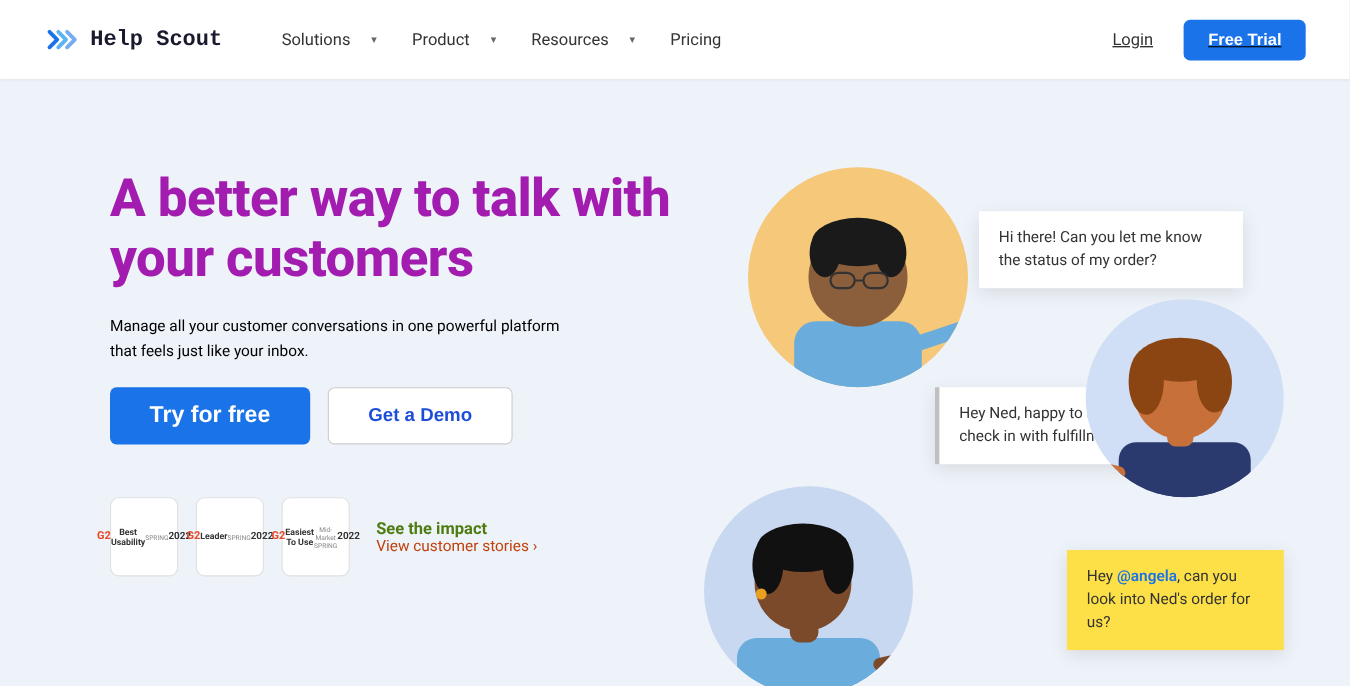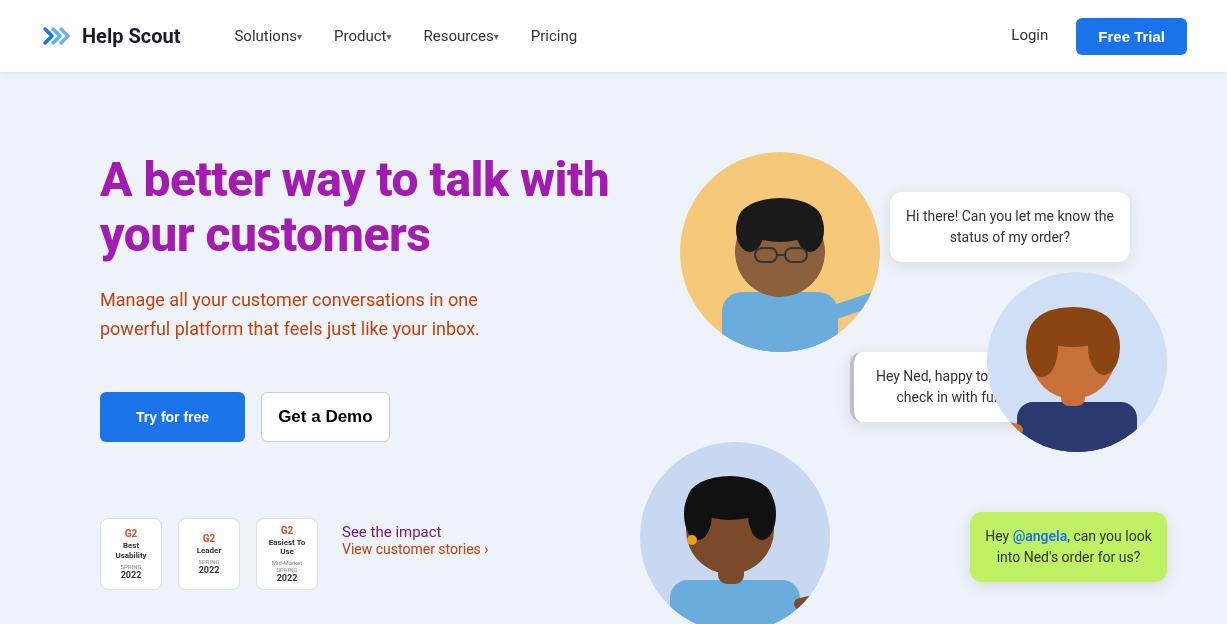--- a/index.html
+++ b/index.html
@@ -21,55 +21,57 @@
       box-shadow: 0 1px 3px rgba(0,0,0,0.08);
       position: relative;
       z-index: 10;
     }
     .navbar-logo {
       display: flex;
       align-items: center;
       gap: 8px;
       text-decoration: none;
       margin-right: 40px;
+      font-family: Liberation Mono, monospace;
     }
     .logo-icon {
       width: 34px;
       height: 34px;
     }
     .logo-text {
       font-size: 20px;
       font-weight: 700;
       color: #1a1a2e;
     }
     .navbar-nav {
       display: flex;
       align-items: center;
       gap: 4px;
       flex: 1;
     }
     .nav-item {
       display: flex;
       align-items: center;
-      gap: 0;
+      gap: 19px;
       padding: 8px 14px;
       font-size: 15px;
       color: #333;
       cursor: pointer;
       border-radius: 6px;
       text-decoration: none;
     }
     .nav-chevron {
       font-size: 10px;
       color: #666;
     }
     .navbar-right {
       display: flex;
-      align-items: flex-start;
+      align-items: center;
       gap: 16px;
+      text-decoration: underline;
     }
     .login-btn {
       font-size: 15px;
       color: #333;
       cursor: pointer;
       padding: 8px 12px;
       border-radius: 6px;
       text-decoration: none;
     }
     .free-trial-btn {
@@ -97,69 +99,67 @@
     }
     .hero-headline {
       font-size: 48px;
       font-weight: 800;
       color: #a21caf;
       line-height: 1.15;
       margin-bottom: 24px;
       letter-spacing: -0.5px;
     }
     .hero-subtext {
-      font-size: 18px;
-      color: #c2410c;
+      font-size: 14px;
+      color: #000000;
       line-height: 1.6;
-      margin-bottom: 48px;
+      margin-bottom: 21px;
       max-width: 420px;
     }
     .hero-buttons {
       display: flex;
       gap: 16px;
       margin-bottom: 48px;
     }
     .btn-primary {
       background: #1a73e8;
       color: #fff;
       border: none;
       padding: 14px 36px;
       border-radius: 6px;
-      font-size: 14px;
+      font-size: 21px;
       font-weight: 600;
       cursor: pointer;
     }
     .btn-secondary {
       background: #fff;
-      color: #000000;
+      color: #1d4ed8;
       border: 1.5px solid #ccc;
-      padding: 14px 16px;
+      padding: 14px 36px;
       border-radius: 6px;
       font-size: 17px;
       font-weight: 600;
       cursor: pointer;
     }
     .badges-row {
       display: flex;
       align-items: center;
       gap: 16px;
     }
     .badge {
       width: 62px;
       height: 72px;
       border-radius: 8px;
       border: 1px solid #e0e0e0;
       background: #fff;
       display: flex;
-      flex-direction: column;
       align-items: center;
       justify-content: center;
       padding: 6px;
       text-align: center;
-      margin-top: 28px;
     }
     .badge-g2 {
       font-size: 10px;
       font-weight: 800;
       color: #e94f2e;
       margin-bottom: 2px;
     }
     .badge-title {
       font-size: 8px;
       font-weight: 700;
@@ -174,22 +174,22 @@
     .badge-year {
       font-size: 9px;
       font-weight: 700;
       color: #333;
     }
     .impact-text {
       margin-left: 8px;
     }
     .impact-title {
       font-size: 15px;
-      font-weight: 400;
-      color: #701a75;
+      font-weight: 700;
+      color: #4d7c0f;
     }
     .impact-link {
       font-size: 14px;
       color: #c2410c;
       cursor: pointer;
       display: flex;
       align-items: center;
       gap: 4px;
     }
 
@@ -208,42 +208,41 @@
       width: 200px;
       height: 200px;
       border-radius: 50%;
       background: #f5c87a;
       overflow: hidden;
     }
     
     .chat-bubble {
       position: absolute;
       background: #fff;
-      border-radius: 12px;
-      padding: 14px 5px;
+      border-radius: 0;
+      padding: 14px 18px;
       box-shadow: 0 4px 16px rgba(0,0,0,0.10);
       font-size: 14px;
       color: #333;
       line-height: 1.5;
       max-width: 240px;
-      text-align: center;
     }
     .chat-bubble-1 {
       top: 60px;
       left: 290px;
     }
     .chat-bubble-2 {
       top: 220px;
       left: 250px;
       border-left: 4px solid #c0c0c0;
     }
     .chat-bubble-3 {
-      top: 380px;
+      top: 368px;
       left: 370px;
-      background: #bef264;
+      background: #fde047;
       max-width: 220px;
     }
     .mention {
       color: #1a73e8;
       font-weight: 600;
     }
     
     .person2-circle {
       position: absolute;
       top: 140px;

